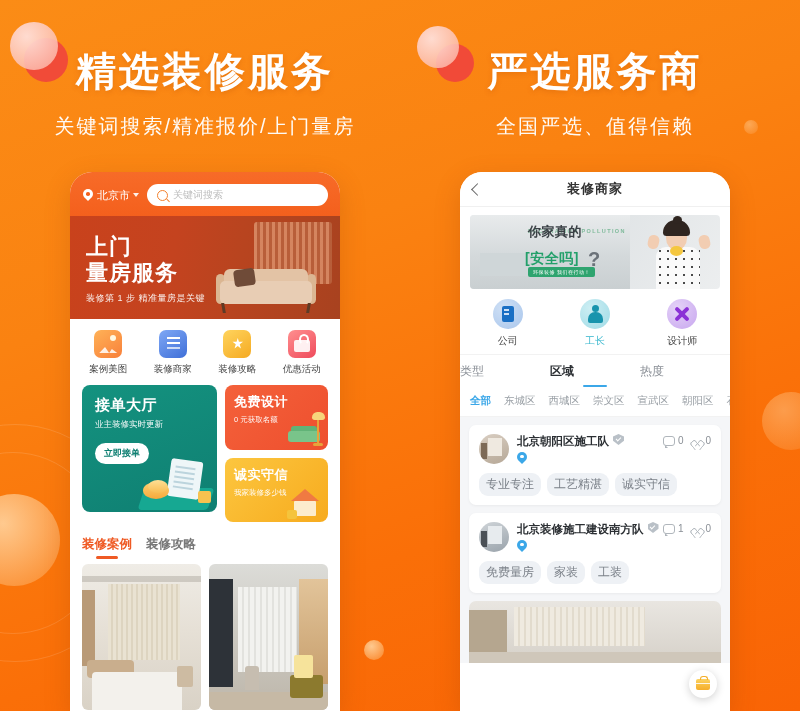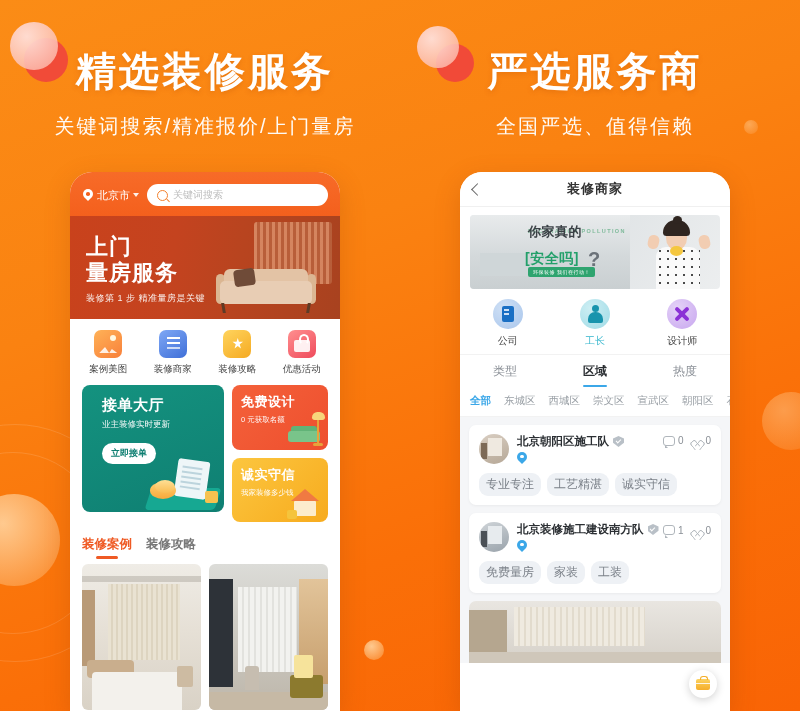--- a/index.html
+++ b/index.html
@@ -73,21 +73,21 @@
   .gl.g4{background:linear-gradient(145deg,#ff8f8f,#ef4b5c);}
   .gl.g4:after{content:"";position:absolute;left:6px;top:10px;width:16px;height:12px;background:#fff;opacity:.9;border-radius:2px;}
   .gl.g4:before{content:"";position:absolute;left:11px;top:4px;width:6px;height:7px;border-radius:50%;
      border:2px solid #fff;border-bottom-color:transparent;}
   .l-icons .lb{font-size:9.5px;color:#444;}
 
   .l-cards{display:flex;gap:8px;padding:2px 12px 0;}
   .card{border-radius:8px;position:relative;overflow:hidden;color:#fff;}
   .card .ct{font-size:15px;font-weight:bold;letter-spacing:.5px;}
   .card .cs{font-size:8.5px;margin-top:4px;opacity:.95;}
-  .c-green{flex:1.06;height:105px;background:linear-gradient(160deg,#14927f,#0f7f72);padding:11px 20px;}
+  .c-green{flex:1.06;height:105px;background:linear-gradient(160deg,#14927f,#0f7f72);padding:11px 13px;}
   .c-green .btn{margin-top:12px;display:inline-block;background:#fff;color:#0f7f72;font-size:9px;
      padding:4px 9px;border-radius:11px;font-weight:bold;}
   .c-green .art{position:absolute;right:4px;bottom:2px;width:74px;height:58px;}
   .c-green .art .base{position:absolute;left:2px;bottom:0;width:70px;height:22px;background:#16a892;
      border-radius:4px;transform:skewX(-18deg);}
   .c-green .art .doc{position:absolute;right:12px;bottom:12px;width:32px;height:38px;background:#eef6f8;
      border-radius:3px;transform:rotate(8deg);}
   .c-green .art .doc:after{content:"";position:absolute;left:5px;top:7px;width:20px;height:1.6px;background:#bcd4dd;
      box-shadow:0 5px 0 #bcd4dd,0 10px 0 #bcd4dd,0 15px 0 #bcd4dd,0 20px 0 #bcd4dd;}
   .c-green .art .coin{position:absolute;left:4px;bottom:11px;width:26px;height:17px;border-radius:50%;
@@ -183,39 +183,39 @@
   .circ .s3{position:absolute;left:7px;top:7px;width:16px;height:16px;}
   .circ .s3 i{position:absolute;left:6px;top:-1px;width:4px;height:18px;background:#8b31d6;border-radius:2px;}
   .circ .s3 i:first-child{transform:rotate(45deg);} .circ .s3 i:last-child{transform:rotate(-45deg);}
   .circ .s4{position:absolute;left:8px;top:9px;width:15px;height:12px;background:#1f9b3f;border-radius:2px 2px 5px 5px;}
   .circ .s4:after{content:"";position:absolute;left:3px;top:-4px;width:9px;height:5px;border:1.6px solid #1f9b3f;
      border-bottom:none;border-radius:5px 5px 0 0;}
   .r-icons .lb{font-size:10px;color:#444;}
   .r-icons .lb.on{color:#35b6cd;}
 
   .r-tabs{display:flex;border-top:1px solid #f2f2f2;padding-top:8px;}
-  .r-tabs .t{flex:1;text-align:center;font-size:12px;color:#8a8f96;padding-bottom:7px;position:relative;}
+  .r-tabs .t{flex:1;text-align:left;font-size:12px;color:#8a8f96;padding-bottom:7px;position:relative;}
   .r-tabs .t.on{color:#2b2f33;font-weight:bold;}
   .r-tabs .t.on:after{content:"";position:absolute;left:50%;transform:translateX(-50%);bottom:0;width:24px;height:2.5px;
      background:#3ba7e8;border-radius:2px;}
   .r-chips{display:flex;gap:13px;padding:7px 10px 8px;border-bottom:1px solid #f2f2f2;overflow:hidden;white-space:nowrap;}
   .r-chips .ch{font-size:10.5px;color:#9aa0a6;flex:none;}
   .r-chips .ch.on{color:#3ba7e8;font-weight:bold;}
 
   .r-list{padding:8px 9px 0;background:#f5f6f8;}
   .mrow{background:#fff;border-radius:7px;padding:9px 10px;margin-bottom:8px;box-shadow:0 1px 3px rgba(0,0,0,.05);}
   .mtop{display:flex;align-items:flex-start;gap:8px;}
   .mav{width:30px;height:30px;border-radius:50%;flex:none;overflow:hidden;position:relative;
      background:linear-gradient(160deg,#d9cec2,#b6a897);}
   .mav .w{position:absolute;left:30%;top:14%;width:46%;height:58%;background:#efe9e0;}
   .mav .d{position:absolute;left:6%;top:30%;width:22%;height:52%;background:#7d6a57;}
   .mav.alt{background:linear-gradient(160deg,#cfd4d8,#9aa3ab);}
   .mav.alt .w{background:#e7ebee;} .mav.alt .d{background:#4b5157;}
   .minfo{flex:1;min-width:0;}
-  .mname{display:flex;align-items:center;gap:4px;}
+  .mname{display:flex;align-items:flex-start;gap:4px;}
   .mname .nm{font-size:11.5px;color:#2b2f33;font-weight:bold;white-space:nowrap;}
   .badge{width:11px;height:11px;flex:none;position:relative;}
   .badge:before{content:"";position:absolute;inset:0;background:#b9c0c7;
      clip-path:polygon(50% 0,100% 22%,100% 62%,50% 100%,0 62%,0 22%);}
   .badge:after{content:"";position:absolute;left:2.6px;top:3.4px;width:4.2px;height:2.2px;border-left:1.3px solid #fff;
      border-bottom:1.3px solid #fff;transform:rotate(-45deg);}
   .mpin{width:10px;height:13px;margin-top:3px;position:relative;}
   .mpin:before{content:"";position:absolute;left:0;top:0;width:10px;height:10px;border-radius:50% 50% 50% 0;
      background:#3ba7e8;transform:rotate(-45deg);}
   .mpin:after{content:"";position:absolute;left:3.4px;top:2.8px;width:3.4px;height:3.4px;border-radius:50%;background:#fff;}

